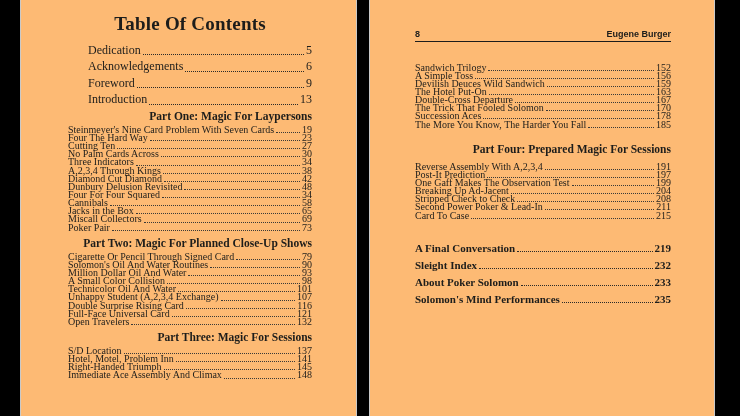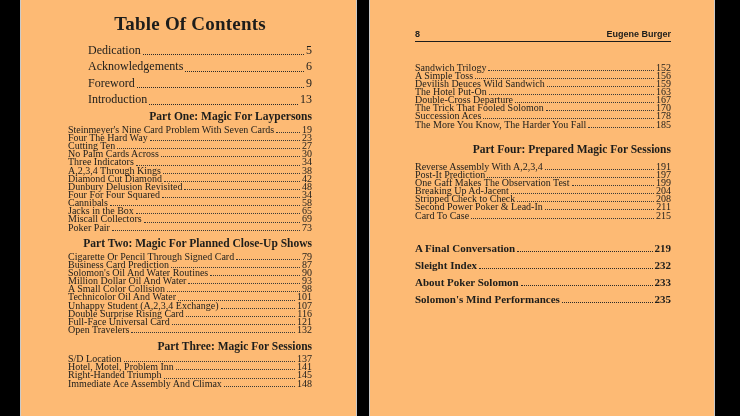--- a/index.html
+++ b/index.html
@@ -172,25 +172,20 @@
       </div>
 
     <div class="part-heading">Part Two: Magic For Planned Close-Up Shows</div>
     <div>
         <div class="toc-row entry-row">
           <span class="toc-label">Cigarette Or Pencil Through Signed Card</span>
           <span class="dots"></span>
           <span class="toc-page">79</span>
         </div>
         <div class="toc-row entry-row">
-          <span class="toc-label">Business Card Prediction</span>
-          <span class="dots"></span>
-          <span class="toc-page">87</span>
-        </div>
-        <div class="toc-row entry-row">
           <span class="toc-label">Solomon's Oil And Water Routines</span>
           <span class="dots"></span>
           <span class="toc-page">90</span>
         </div>
         <div class="toc-row entry-row">
           <span class="toc-label">Million Dollar Oil And Water</span>
           <span class="dots"></span>
           <span class="toc-page">93</span>
         </div>
         <div class="toc-row entry-row">

